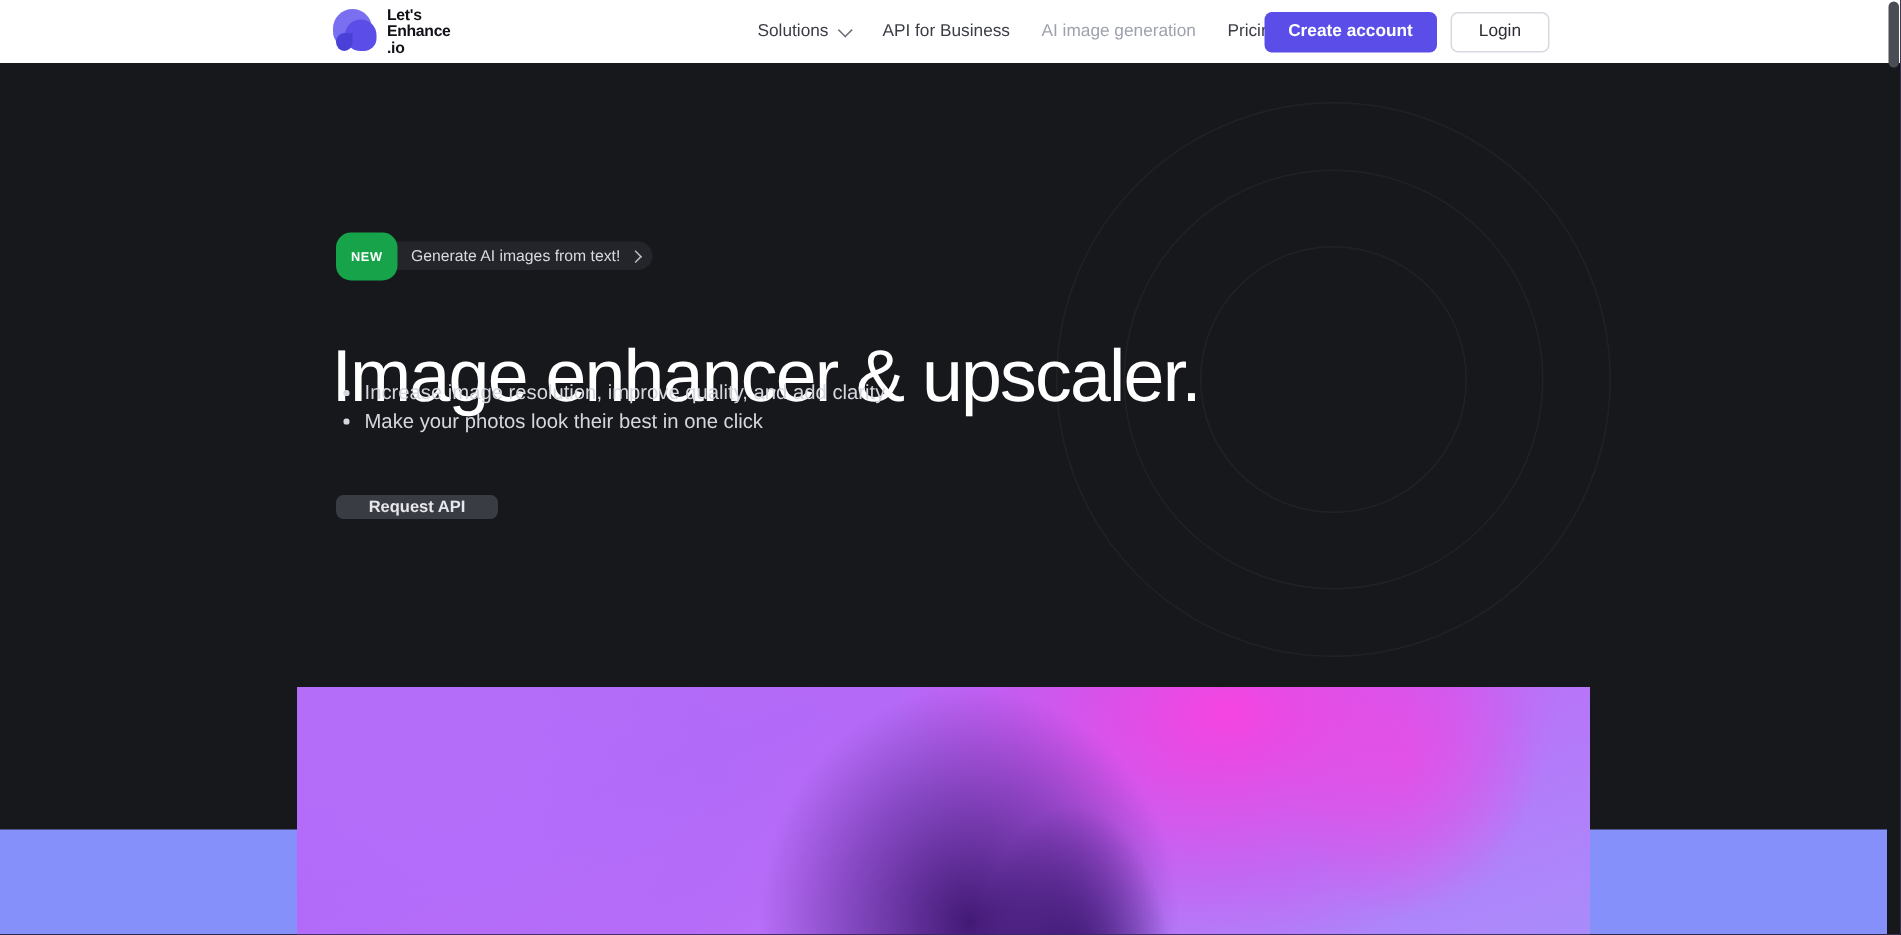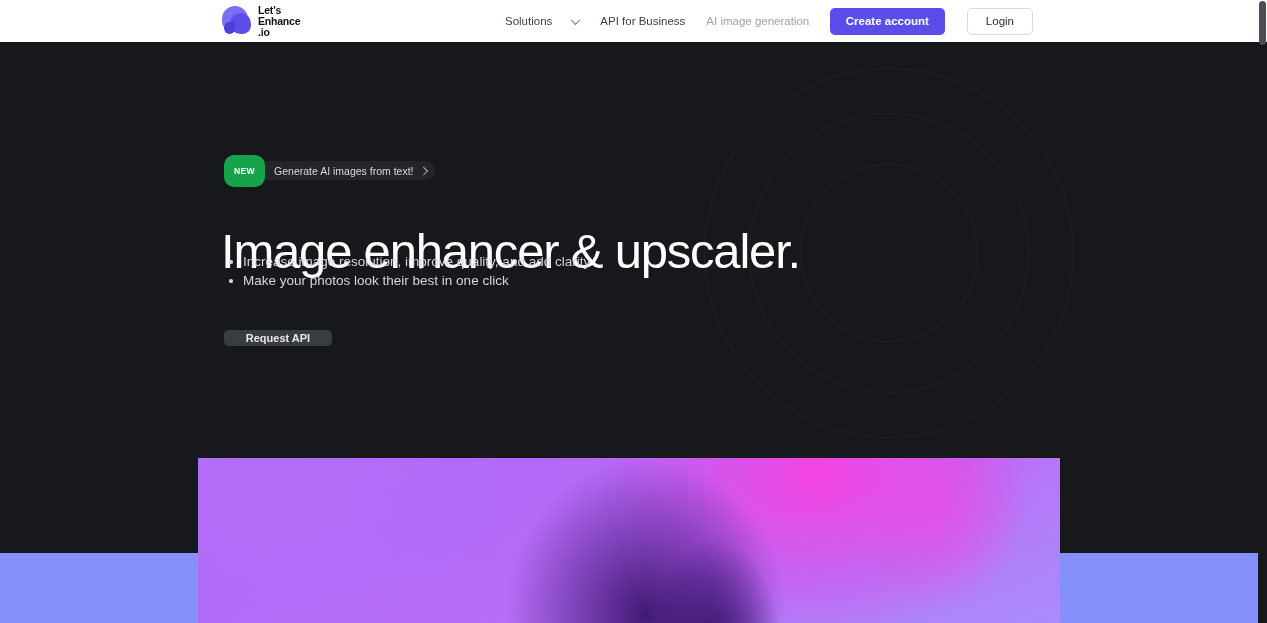--- a/index.html
+++ b/index.html
@@ -99,40 +99,40 @@
     display: flex;
     align-items: center;
     gap: 21px;
   }
   .nav-item {
     font-size: 11.5px;
     color: #3b3d45;
     white-space: nowrap;
     display: flex;
     align-items: center;
-    gap: 20px;
+    gap: 8px;
     cursor: pointer;
   }
   .nav-item.muted { color: #9ea2ad; }
   .chev-down {
     display: inline-block;
     width: 7px; height: 7px;
     border-right: 1.3px solid #6d707a;
     border-bottom: 1.3px solid #6d707a;
     transform: rotate(45deg) translate(-1px,-1px);
   }
 
   .header-actions {
     position: absolute;
     right: 225px;
     top: 0;
     height: 42px;
     display: flex;
     align-items: center;
-    gap: 22px;
+    gap: 9px;
   }
   .btn-create {
     background: #5b4ee8;
     color: #fff;
     font-size: 11.5px;
     font-weight: bold;
     border: none;
     border-radius: 5px;
     padding: 0 16px;
     height: 27px;

